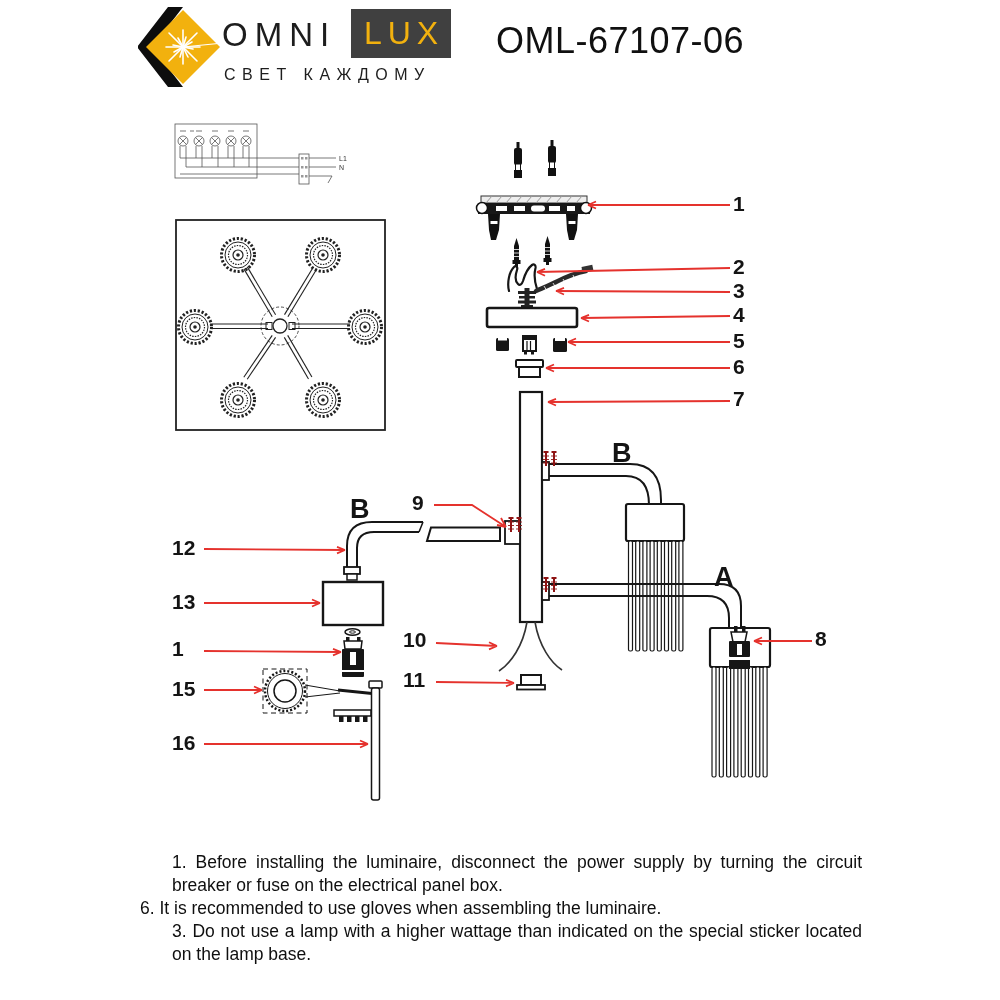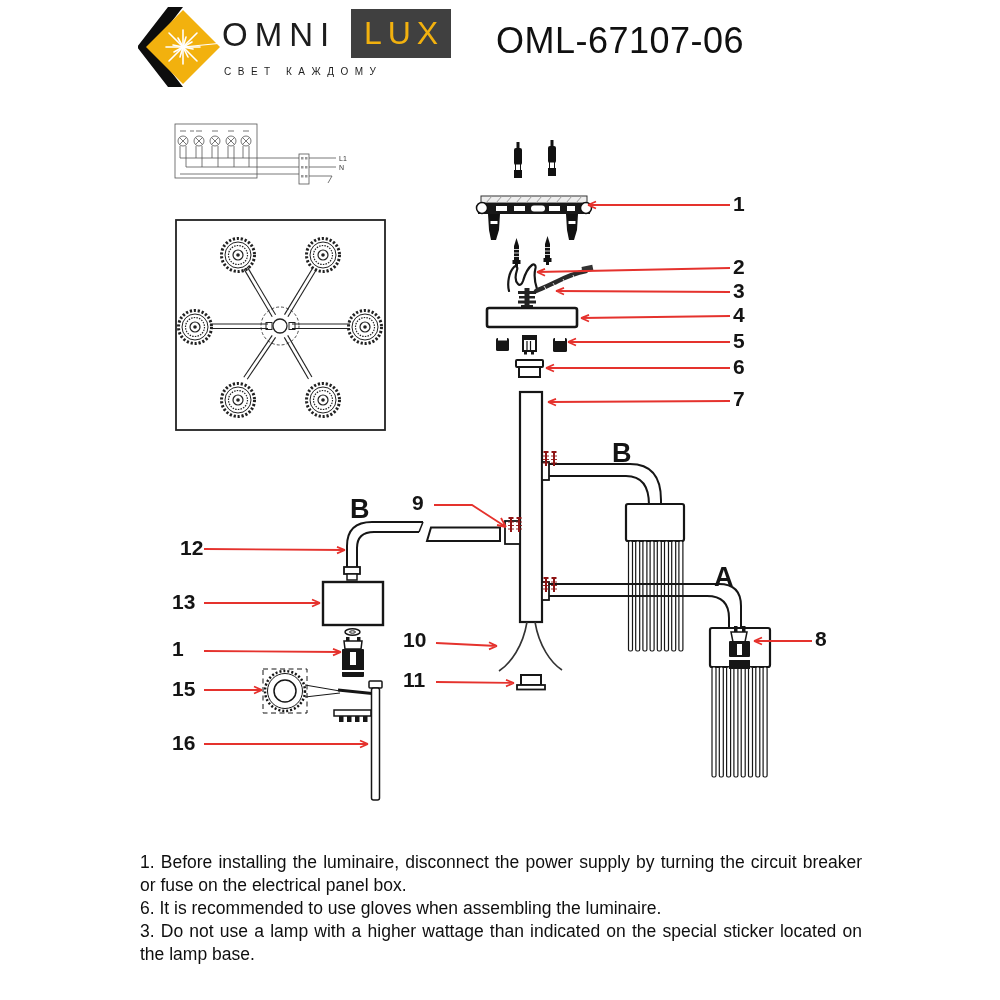--- a/index.html
+++ b/index.html
@@ -6,33 +6,33 @@
   .page{position:relative;width:1000px;height:1000px;background:#fff;overflow:hidden;
         font-family:"Liberation Sans",sans-serif;color:#161616;}
   
   .logo-wrap{position:absolute;left:138px;top:6px;width:330px;height:86px;}
   .logo-icon{position:absolute;left:0;top:0;}
   .brand-word{position:absolute;left:84px;top:10px;font-size:33px;letter-spacing:7px;
               color:#1d1d1d;font-weight:normal;}
   .brand-box{position:absolute;left:213px;top:3px;width:100px;height:49px;background:#404040;
              display:flex;align-items:center;justify-content:center;}
   .brand-box span{color:#F2B10E;font-size:32px;letter-spacing:6px;padding-left:6px;}
-  .tagline{position:absolute;left:86px;top:60px;font-size:10px;letter-spacing:6.5px;color:#1d1d1d;text-align:center;}
+  .tagline{position:absolute;left:86px;top:60px;font-size:16px;letter-spacing:6.5px;color:#1d1d1d;text-align:center;}
   .model-title{position:absolute;left:420px;top:20px;width:400px;text-align:center;
                font-size:36px;font-weight:normal;color:#101010;letter-spacing:.5px;}
   
   .diagram{position:absolute;left:0;top:0;width:1000px;height:1000px;}
   .callout{position:absolute;font-weight:bold;font-size:21px;color:#141414;line-height:1;}
   .letter{position:absolute;font-weight:bold;font-size:27px;color:#141414;line-height:1;}
   .tinylbl{position:absolute;font-size:7px;color:#333;line-height:1;}
   
   .instructions{position:absolute;left:140px;top:851px;width:722px;font-size:17.5px;
                 line-height:23px;color:#0f0f0f;}
   .instructions p{margin:0;}
-  .instructions p.just{text-align:justify;}
+  .instructions p.just{text-align:justify;margin-left:32px;}
 </style>
 </head>
 <body>
 
 <div class="page">
 
   <div class="logo-wrap">
     <svg class="logo-icon" width="85" height="82" viewBox="0 0 85 82">
       <polygon points="30,1 45,1 14,41 45,81 30,81 -1,41" fill="#0d0d0d"></polygon>
       <polygon points="45,4 82,41 45,78 8,41" fill="#F2B10E"></polygon>
@@ -418,21 +418,21 @@
   <div class="callout" style="left:733px;top:256px">2</div>
   <div class="callout" style="left:733px;top:280px">3</div>
   <div class="callout" style="left:733px;top:304px">4</div>
   <div class="callout" style="left:733px;top:330px">5</div>
   <div class="callout" style="left:733px;top:356px">6</div>
   <div class="callout" style="left:733px;top:388px">7</div>
   <div class="callout" style="left:815px;top:628px">8</div>
   <div class="callout" style="left:412px;top:492px">9</div>
   <div class="callout" style="left:403px;top:629px">10</div>
   <div class="callout" style="left:403px;top:669px">11</div>
-  <div class="callout" style="left:180px;top:537px">12</div>
+  <div class="callout" style="left:172px;top:537px">12</div>
   <div class="callout" style="left:172px;top:591px">13</div>
   <div class="callout" style="left:172px;top:638px">1</div>
   <div class="callout" style="left:172px;top:678px">15</div>
   <div class="callout" style="left:172px;top:732px">16</div>
 
   <div class="letter" style="left:350px;top:496px">B</div>
   <div class="letter" style="left:612px;top:440px">B</div>
   <div class="letter" style="left:714px;top:564px">A</div>
 
   <div class="tinylbl" style="left:339px;top:155px">L1</div>

